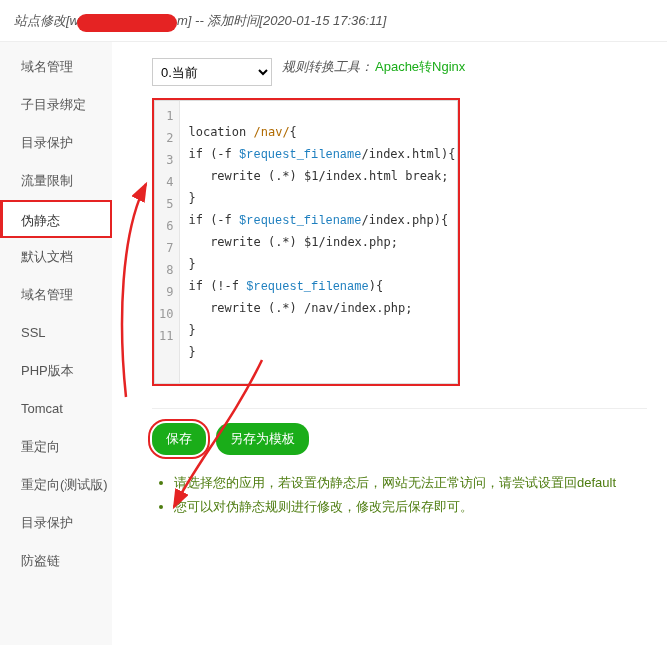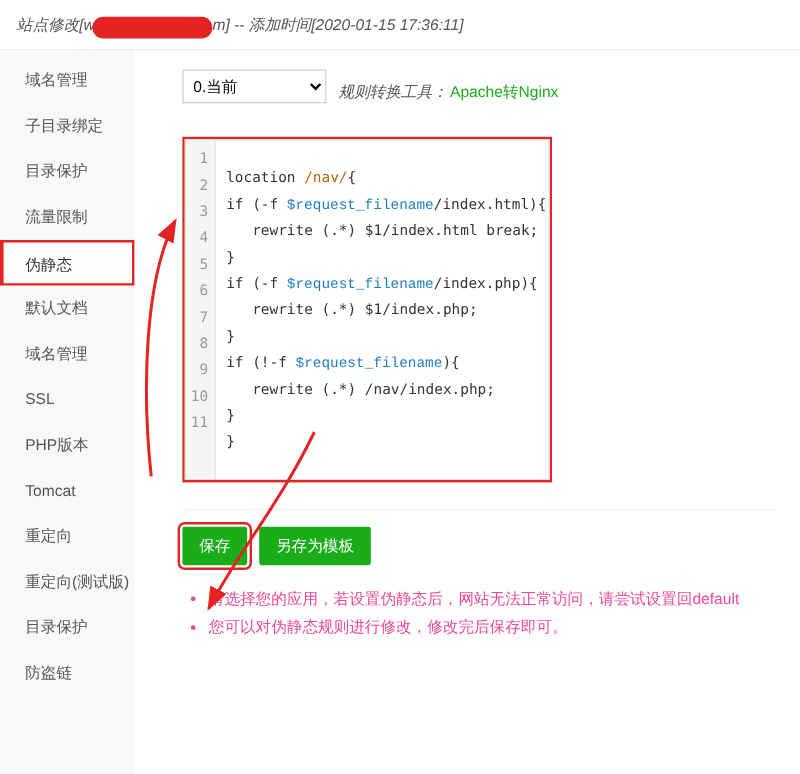--- a/index.html
+++ b/index.html
@@ -5,38 +5,38 @@
   * { box-sizing: border-box; margin: 0; padding: 0; }
   html, body { width: 667px; height: 645px; font-family: "Microsoft YaHei", Arial, sans-serif; font-size: 13px; color: #555; background: #fff; }
   .wrap { display: flex; flex-direction: column; width: 667px; height: 645px; }
   .title-bar { height: 42px; line-height: 42px; padding: 0 14px; background: #fff; border-bottom: 1px solid #eee; color: #555; display: flex; align-items: center; font-style: italic; }
   .redact { display: inline-block; width: 100px; height: 18px; background: #e52323; border-radius: 10px; margin: 0 0 0 -2px; position: relative; top: 2px; }
   .body { flex: 1; display: flex; gap: 20px; }
   .sidebar { width: 112px; background: #f8f8f8; padding-top: 6px; }
   .side-item { height: 38px; line-height: 38px; padding-left: 18px; color: #555; cursor: pointer; border-left: 3px solid transparent; }
   .side-item.active { background: #fff; border: 2px solid #e52323; border-left: 3px solid #e52323; color: #333; }
   .content { flex: 1; padding: 16px 20px 10px 20px; position: relative; }
-  .row1 { display: flex; align-items: flex-end; margin-bottom: 28px; }
+  .row1 { display: flex; align-items: flex-start; margin-bottom: 12px; }
   select.tpl { width: 120px; height: 28px; border: 1px solid #ccc; font-size: 13px; padding: 2px 4px; background: #fff; }
   .lbl { margin-left: 10px; color: #555; font-style: italic; }
   .link-green { color: #1aad19; text-decoration: none; margin-left: 2px; }
   .editor-box { border: 2px solid #e52323; width: 308px; }
   .editor { border: 1px solid #ddd; background: #fff; display: flex; font-family: Consolas, monospace; font-size: 12px; }
   .gutter { background: #f5f5f5; color: #999; text-align: right; padding: 4px 6px 4px 4px; border-right: 1px solid #e5e5e5; }
   .gutter div { height: 22px; line-height: 22px; }
   .code { padding: 20px 8px; white-space: pre; color: #333; }
   .code div { height: 22px; line-height: 22px; }
   .kw { color: #333; }
   .var { color: #1e7fbf; font-family: Liberation Mono, monospace; }
   .path { color: #b06a00; }
   .divider { height: 1px; background: #eee; margin: 22px 0 14px 0; }
   .btns { display: flex; gap: 10px; }
-  .btn { display: inline-flex; align-items: center; justify-content: center; height: 32px; padding: 0 14px; background: #1aad19; color: #fff; border: none; border-radius: 2px; cursor: pointer; font-size: 13px; }
+  .btn { display: inline-flex; align-items: center; justify-content: center; height: 32px; padding: 0 14px; background: #1aad19; color: #fff; border: none; border-radius: 14px; cursor: pointer; font-size: 13px; }
   .btn.save-box { outline: 2px solid #e52323; outline-offset: 2px; }
-  .tips { list-style: disc; padding-left: 22px; margin-top: 16px; color: #ec4899; }
+  .tips { list-style: disc; padding-left: 22px; margin-top: 16px; color: #4d7c0f; }
   .tips li { line-height: 24px; }
   svg.arrow { position: absolute; pointer-events: none; }
 </style>
 </head>
 <body>
 <div class="wrap">
 
   <div class="title-bar">
     <span>站点修改[w</span>
     <span class="redact"></span>

